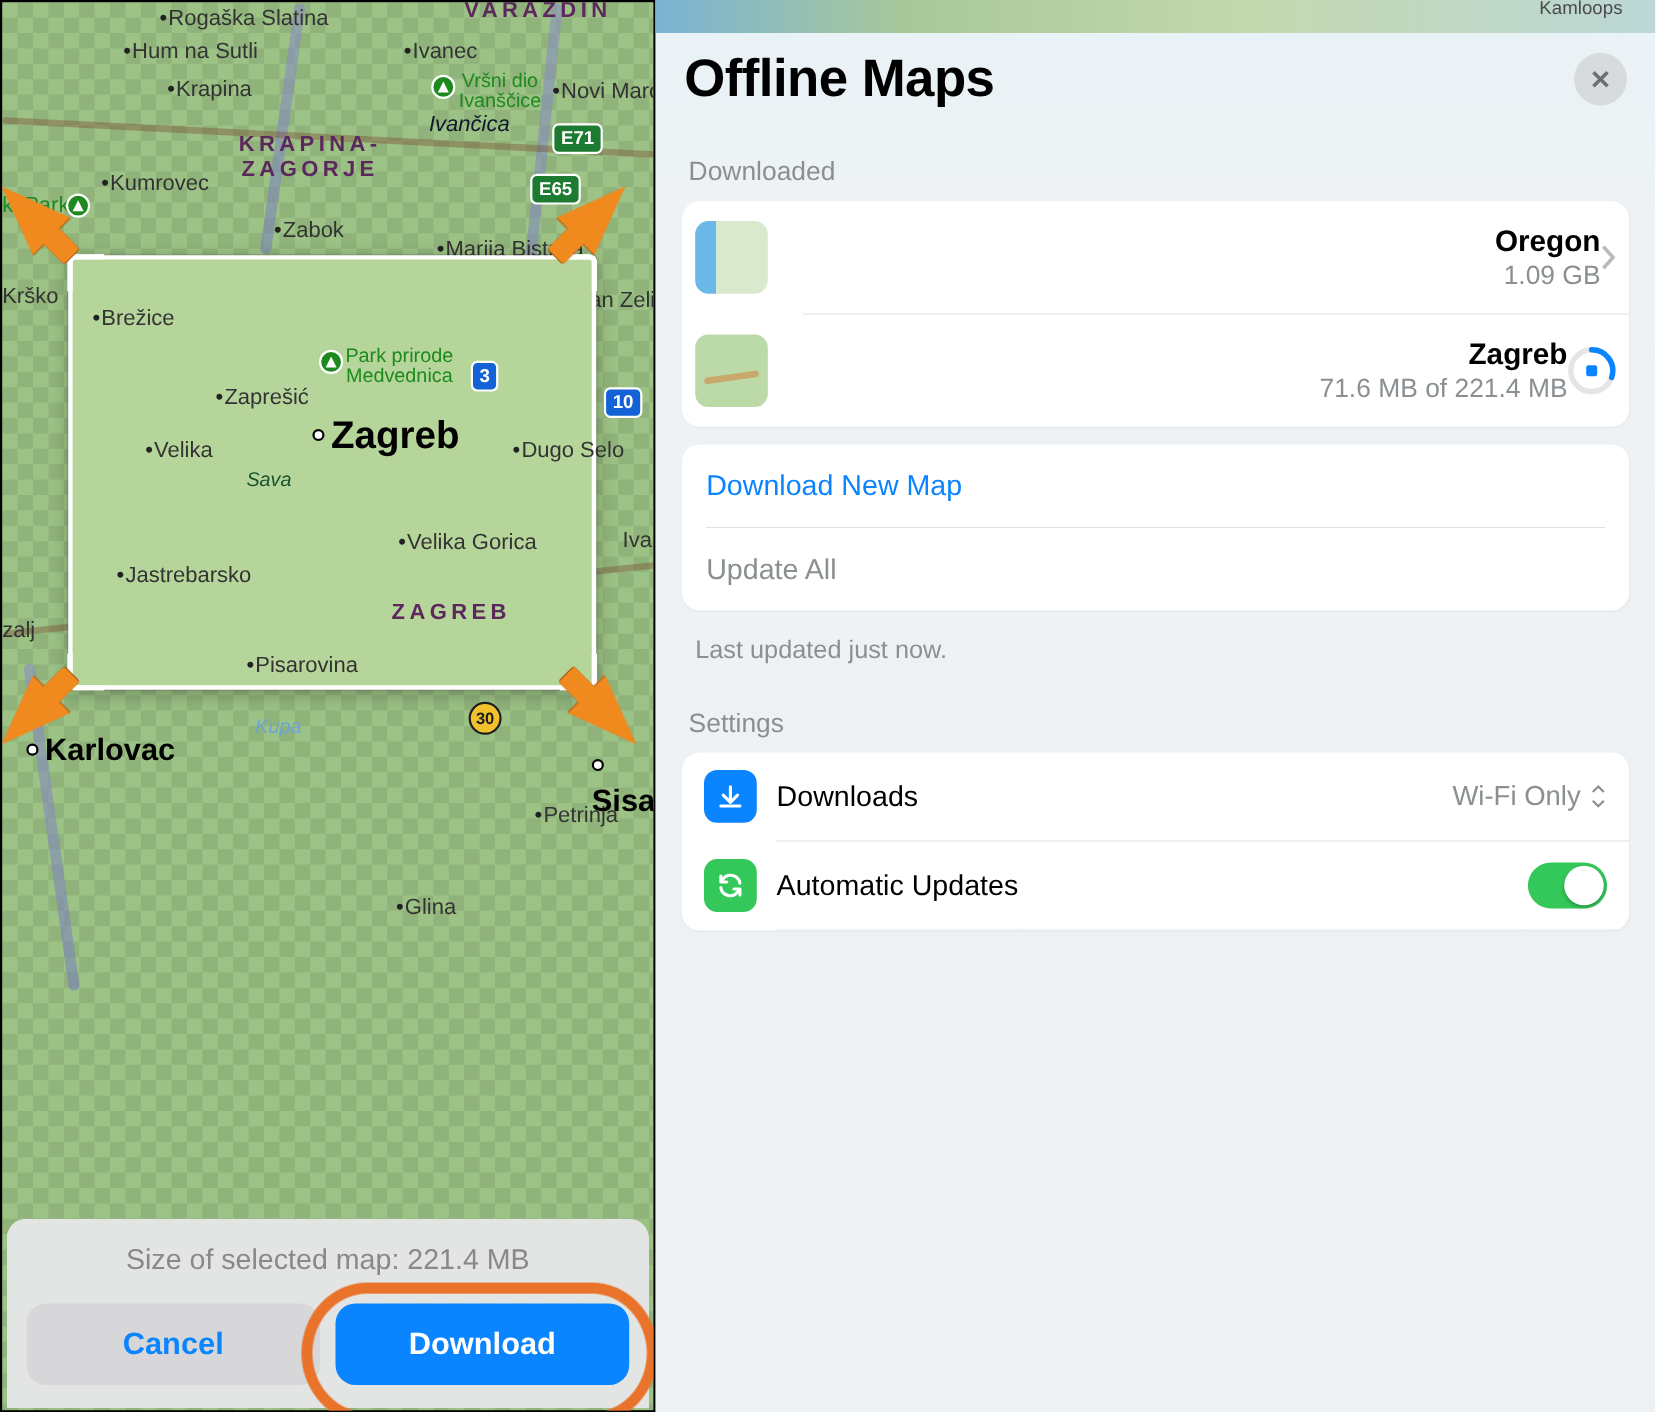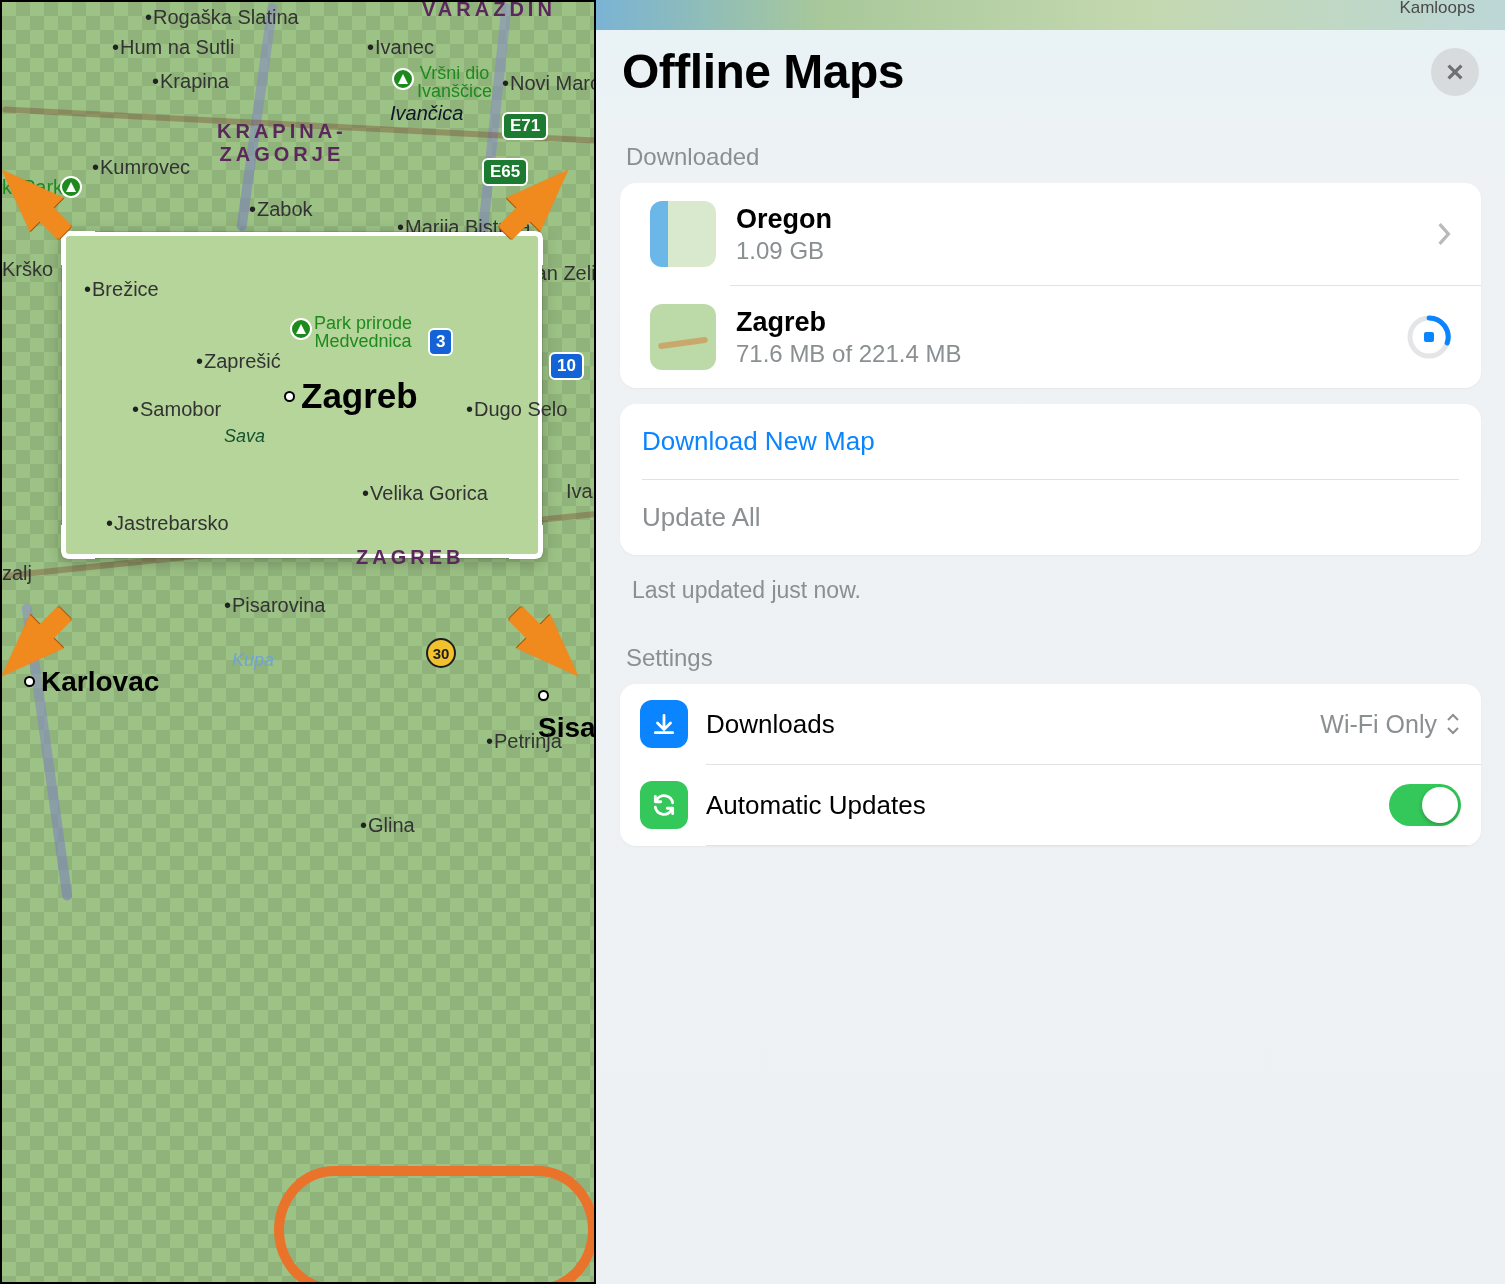--- a/index.html
+++ b/index.html
@@ -44,21 +44,21 @@
     font-weight: 700;
     color: #fff;
     border-radius: 6px;
   }
   .badge-green { background: #1c7a31; border: 2px solid #fff; }
   .badge-blue  { background: #1463d6; border: 2px solid #fff; }
   .badge-yellow{ background: #f2c22e; color: #1d1d1d; border: 2px solid #1d1d1d; border-radius: 50%; width: 30px; height: 30px; display:flex;align-items:center;justify-content:center; padding:0; font-size:15px; }
 
   .selection-box {
     position: absolute;
-    left: 60px; top: 230px; width: 480px; height: 326px;
+    left: 60px; top: 230px; width: 480px; height: 395px;
     background: #b6d59a;
     border: 4px solid #fff;
     box-shadow: 0 0 0 1px rgba(0,0,0,0.1), 0 4px 16px rgba(0,0,0,0.25);
     border-radius: 4px;
   }
   .corner {
     position: absolute;
     width: 34px; height: 34px;
     border: 5px solid #fff;
   }
@@ -154,23 +154,24 @@
 
   .card {
     background: #fff;
     border-radius: 16px;
     box-shadow: 0 1px 2px rgba(0,0,0,0.04);
     overflow: hidden;
   }
 
   .row {
     display:flex; align-items:center;
-    padding: 18px 30px;
+    padding: 18px 12px;
     min-height: 96px;
     position: relative;
+    text-align: right;
   }
   .row + .row-sep { height:1px; background:#e2e2e3; margin-left: 110px; }
   .row .thumb {
     width: 66px; height: 66px;
     border-radius: 12px;
     background: #bcd9a8;
     flex-shrink: 0;
     margin-right: 20px;
     position: relative;
     overflow:hidden;
@@ -300,21 +301,21 @@
       <div class="corner bl"></div>
       <div class="corner br"></div>
 
       <span class="map-label" style="left:18px; top:42px;">Brežice</span>
       <span class="park-label no-dot" style="left:248px; top:78px; white-space:pre;">Park prirode
 Medvednica</span>
       <div class="tree-icon" style="left:224px; top:82px;"></div>
       <span class="route-badge badge-blue" style="left:362px; top:92px;">3</span>
       <span class="map-label" style="left:130px; top:114px;">Zaprešić</span>
       <span class="big-city" style="left:218px; top:140px;"><span class="citydot"></span><span>Zagreb</span></span>
-      <span class="map-label" style="left:66px; top:162px;">Samobor</span>
+      <span class="map-label" style="left:66px; top:162px;">Velika</span>
       <span class="map-label" style="left:400px; top:162px;">Dugo Selo</span>
       <span class="map-label no-dot" style="left:158px; top:190px; font-style:italic; color:#14532d; font-size:18px;">Sava</span>
       <span class="map-label" style="left:296px; top:246px;">Velika Gorica</span>
       <span class="map-label" style="left:40px; top:276px;">Jastrebarsko</span>
       <span class="region-label no-dot" style="left:290px; top:310px;">ZAGREB</span>
       <span class="map-label" style="left:158px; top:358px;">Pisarovina</span>
     </div>
     <span class="route-badge badge-blue" style="left:547px; top:350px;">10</span>
     <span class="map-label no-dot" style="left:564px; top:478px;">Ivan</span>
 
@@ -324,20 +325,27 @@
     <span class="big-city s32" style="left:22px; top:664px;"><span class="citydot"></span><span>Karlovac</span></span>
     <span class="big-city s32" style="left:536px; top:678px;"><span class="citydot"></span><span>Sisa</span></span>
     <span class="map-label" style="left:484px; top:728px;">Petrinja</span>
     <span class="map-label" style="left:358px; top:812px;">Glina</span>
 
     <div class="arrow tl"></div>
     <div class="arrow tr"></div>
     <div class="arrow bl"></div>
     <div class="arrow br"></div>
 
+    <div class="bottom-sheet">
+      <div class="size-text">Size of selected map: 221.4 MB</div>
+      <div class="sheet-buttons">
+        <button class="btn btn-cancel">Cancel</button>
+        <button class="btn btn-download">Download</button>
+      </div>
+    </div>
     <div class="highlight-ring"></div>
   </div>
 
   <div class="right">
     <div class="top-map-strip">
       <span class="strip-label" style="right:30px; top:-2px;">Kamloops</span>
     </div>
 
     <div class="header">
       <h1>Offline Maps</h1>

